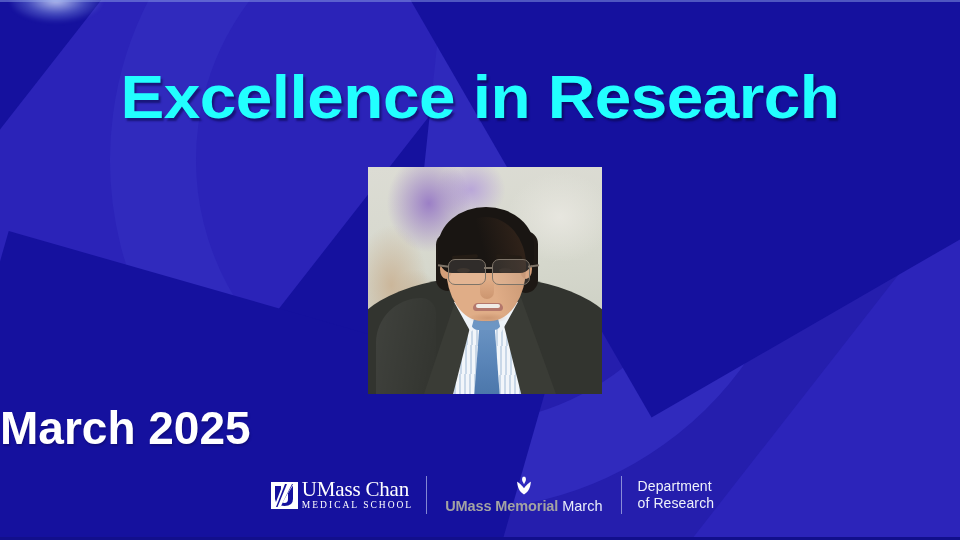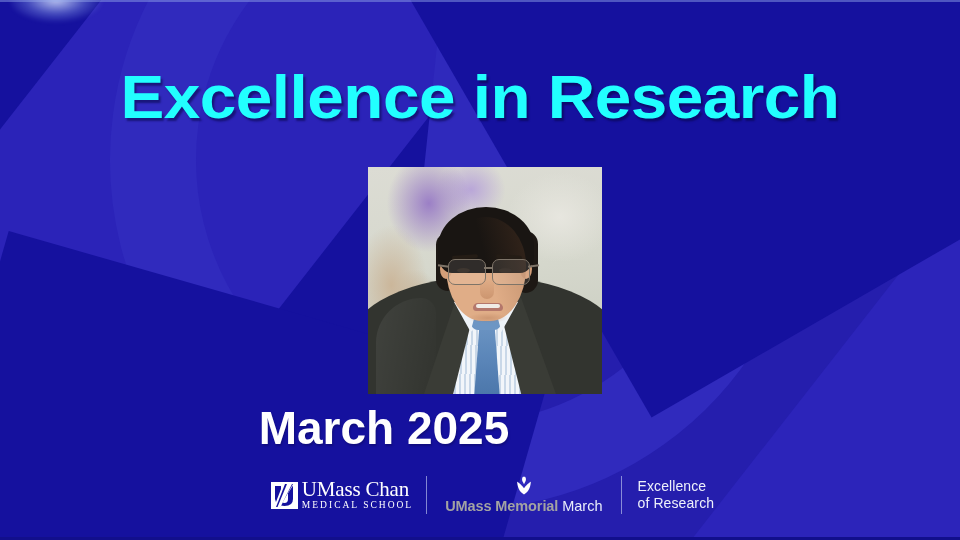--- a/index.html
+++ b/index.html
@@ -347,21 +347,20 @@
     left: 100px; top: 146px;
     width: 40px; height: 10px;
     background: radial-gradient(ellipse at center, rgba(170,112,78,.35), rgba(170,112,78,0) 72%);
   }
 
   
   .date {
     position: absolute;
     left: 0; top: 405px;
     width: 768px;
-    text-align: center;
     color: #ffffff;
     font-size: 46px;
     font-weight: bold;
     line-height: 1;
     letter-spacing: 0px;
     text-shadow: 1px 2px 2px rgba(8,6,70,.35);
     white-space: nowrap;
   }
 
   
@@ -525,19 +524,19 @@
         </svg>
       </div>
       <div class="umm-text">
         <span class="umm-bold">UMass Memorial</span><span class="umm-light"> March</span>
       </div>
     </div>
 
     <div class="divider"></div>
 
     <div class="lockup dept">
-      <div>Excellence</div>
+      <div>Department</div>
       <div>of Research</div>
     </div>
 
   </div>
 
 </div>
 
 </body></html>

